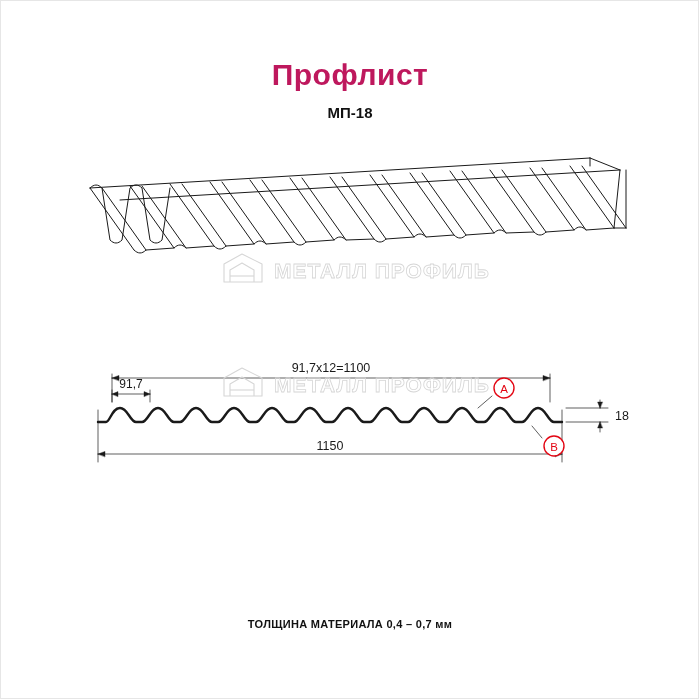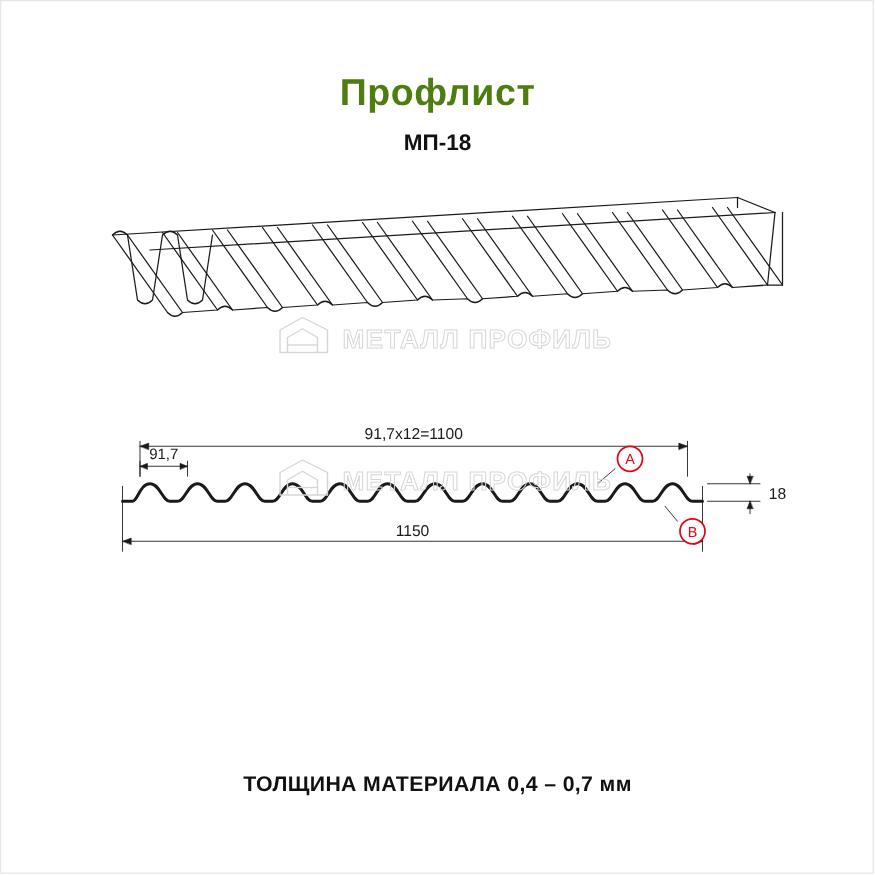--- a/index.html
+++ b/index.html
@@ -32,54 +32,54 @@
   }
   .title {
     position: absolute;
     left: 0;
     top: 58px;
     width: 700px;
     text-align: center;
     font-size: 30px;
     font-weight: bold;
     letter-spacing: 0.5px;
-    color: #4d7c0f;
+    color: #be185d;
   }
   .subtitle {
     position: absolute;
     left: 0;
     top: 104px;
     width: 700px;
     text-align: center;
-    font-size: 18px;
+    font-size: 15px;
     font-weight: bold;
     color: #111111;
   }
   .footer-note {
     position: absolute;
     left: 0;
     top: 618px;
     width: 700px;
     text-align: center;
-    font-size: 17px;
+    font-size: 11px;
     font-weight: bold;
     letter-spacing: 0.3px;
     color: #111111;
   }
   .iso-wrap {
     position: absolute;
     left: 60px;
     top: 140px;
     width: 590px;
     height: 160px;
   }
   .tech-wrap {
     position: absolute;
     left: 80px;
-    top: 329px;
+    top: 350px;
     width: 570px;
     height: 140px;
   }
   svg { display: block; overflow: visible; }
   .wm {
     position: absolute;
     pointer-events: none;
     opacity: 1;
     text-align: right;
   }

